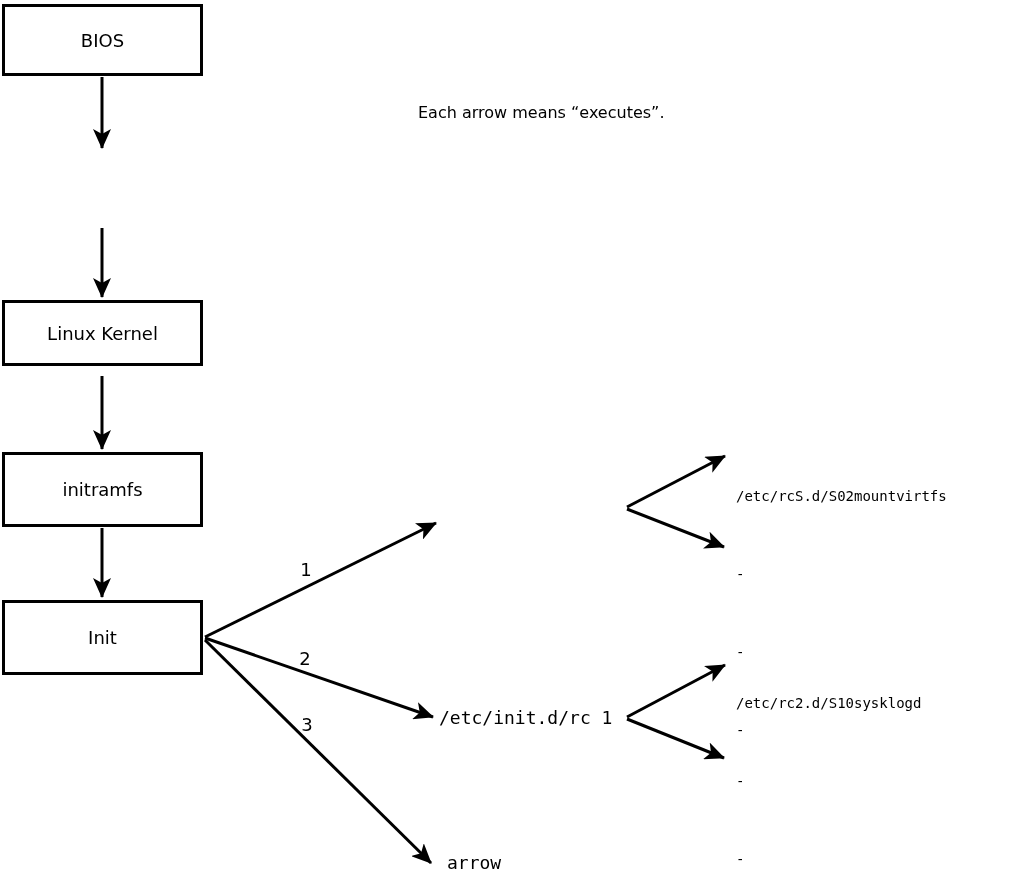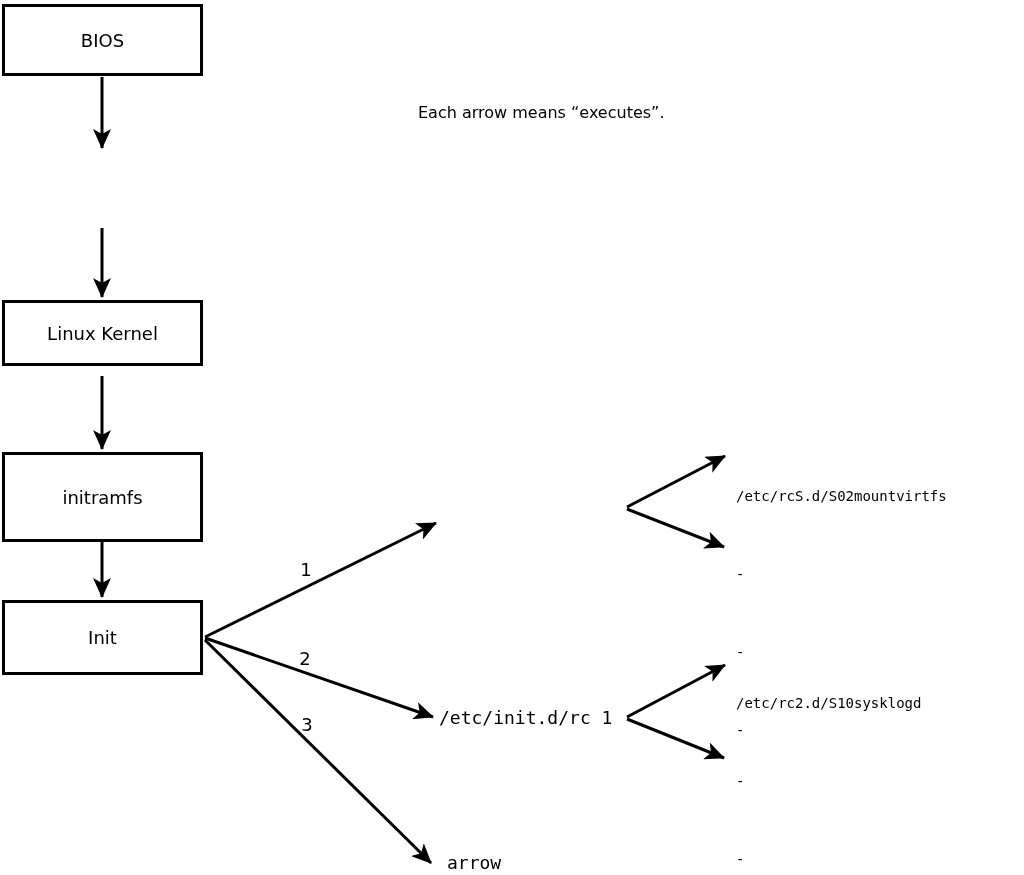--- a/index.html
+++ b/index.html
@@ -90,21 +90,21 @@
     <line x1="627" y1="717" x2="725" y2="665" marker-end="url(#ah)"></line>
     <line x1="627" y1="719" x2="724" y2="758" marker-end="url(#ah)"></line>
   </svg>
 
   <div class="flow-box" style="top:4px;height:72px">
     <span>BIOS</span>
   </div>
   <div class="flow-box" style="top:300px;height:66px">
     <span>Linux Kernel</span>
   </div>
-  <div class="flow-box" style="top:452px;height:90px">
+  <div class="flow-box" style="top:452px;height:75px">
     <span>initramfs</span>
   </div>
   <div class="flow-box" style="top:600px;height:75px">
     <span>Init</span>
   </div>
 
   <div class="note">Each arrow means “executes”.</div>
 
   <div class="order-num" style="left:306px;top:569px">1</div>
   <div class="order-num" style="left:305px;top:658px">2</div>

